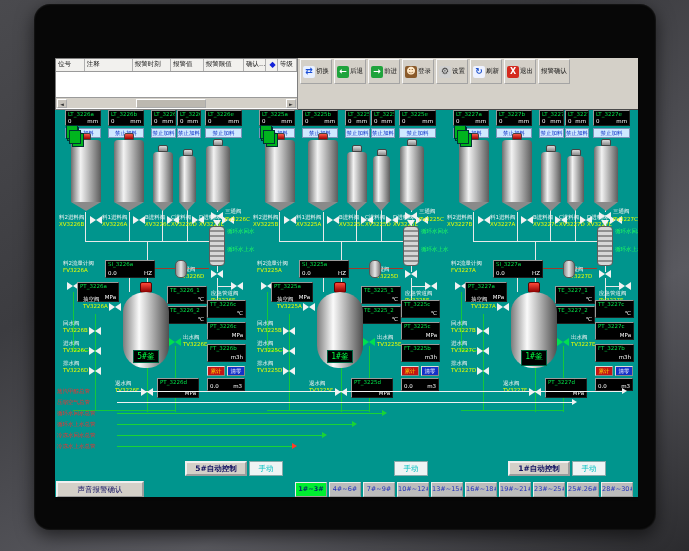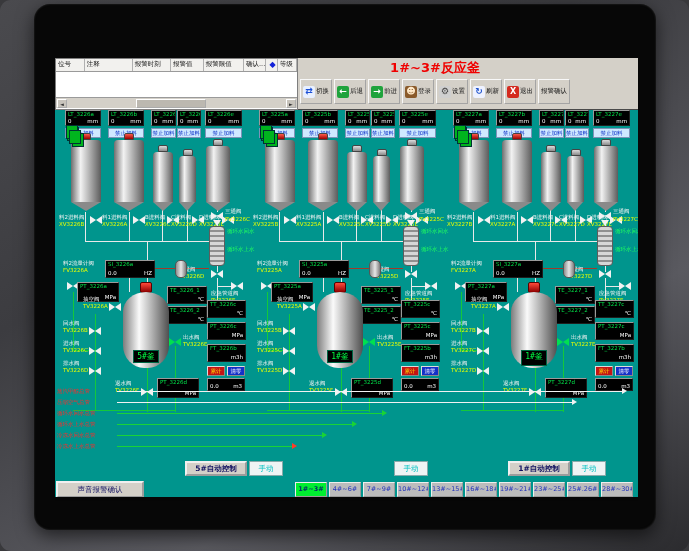--- a/index.html
+++ b/index.html
@@ -1,19 +1,19 @@
 <!DOCTYPE html>
 <html><head>
 <meta charset="utf-8">
 <style>
   html,body{margin:0;padding:0;background:#39393c;}
   *{box-sizing:border-box;}
   body{font-family:"DejaVu Sans",sans-serif;}
   .stage{position:relative;width:689px;height:551px;overflow:hidden;
-    background:linear-gradient(150deg,#4a4a4e 0%,#3c3c40 35%,#5a5a60 70%,#2b2b2e 100%);border-radius:11px;}
+    background:linear-gradient(150deg,#4a4a4e 0%,#3c3c40 35%,#5a5a60 70%,#2b2b2e 100%);}
   .bezel{position:absolute;left:34px;top:4px;width:622px;height:526px;background:#070707;
     border-radius:16px;box-shadow:0 6px 18px rgba(0,0,0,.6),inset 0 0 2px #333;}
   .screen{position:absolute;left:55px;top:58px;width:583px;height:443px;background:#00958d;
     overflow:hidden;font-size:7px;line-height:1.15;}
   
   .topbar{position:absolute;left:0;top:0;width:583px;height:52px;background:#d4d0c8;border-bottom:1px solid #4a4a4a;}
   .alarmpanel{position:absolute;left:0;top:0;width:243px;height:52px;background:#fff;border:1px solid #7e7e7e;}
   .alarm-header{display:flex;height:13px;background:#f2f1ee;border-bottom:1px solid #9a9a9a;}
   .acol{border-right:1px solid #b0b0b0;font-size:6.5px;color:#111;padding:2px 0 0 2px;white-space:nowrap;overflow:hidden;}
   .acol.icon{color:#1322d8;font-size:8px;padding-top:1px;text-align:center;}
@@ -108,21 +108,20 @@
             <div class="acol" style="width: 20px;">等级</div>
           </div>
         <div class="alarm-body"></div>
         <div class="alarm-scroll">
           <span class="sb-btn left">◄</span>
           <span class="sb-thumb"></span>
           <span class="sb-btn right">►</span>
         </div>
       </div>
       <div class="toolbar">
-        <div class="tb-title">1#~3#反应釜</div>
         <div class="tb-buttons" id="tb-buttons">
             <div class="tb-btn">
               <div class="tb-icon ic0">⇄</div>
               <div>切换</div>
             </div>
             <div class="tb-btn">
               <div class="tb-icon ic1">←</div>
               <div>后退</div>
             </div>
             <div class="tb-btn">

